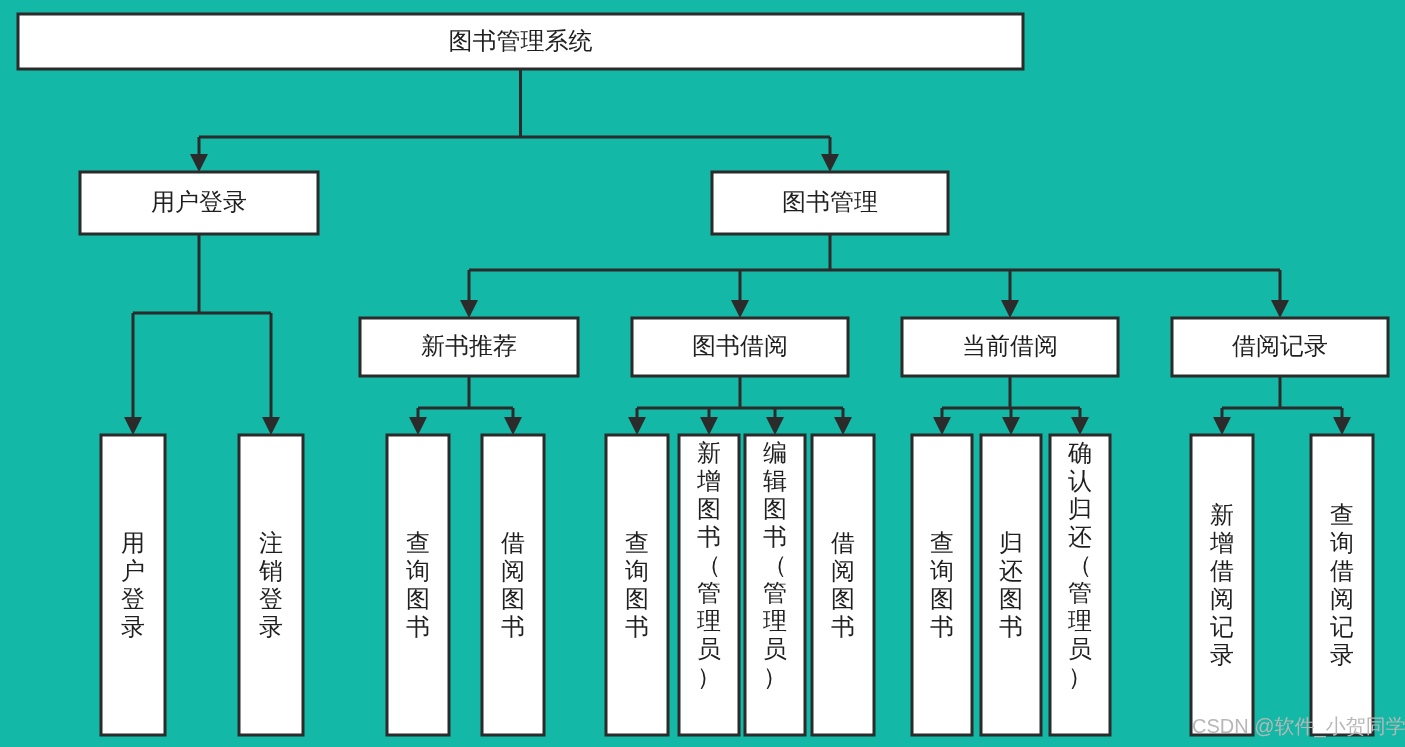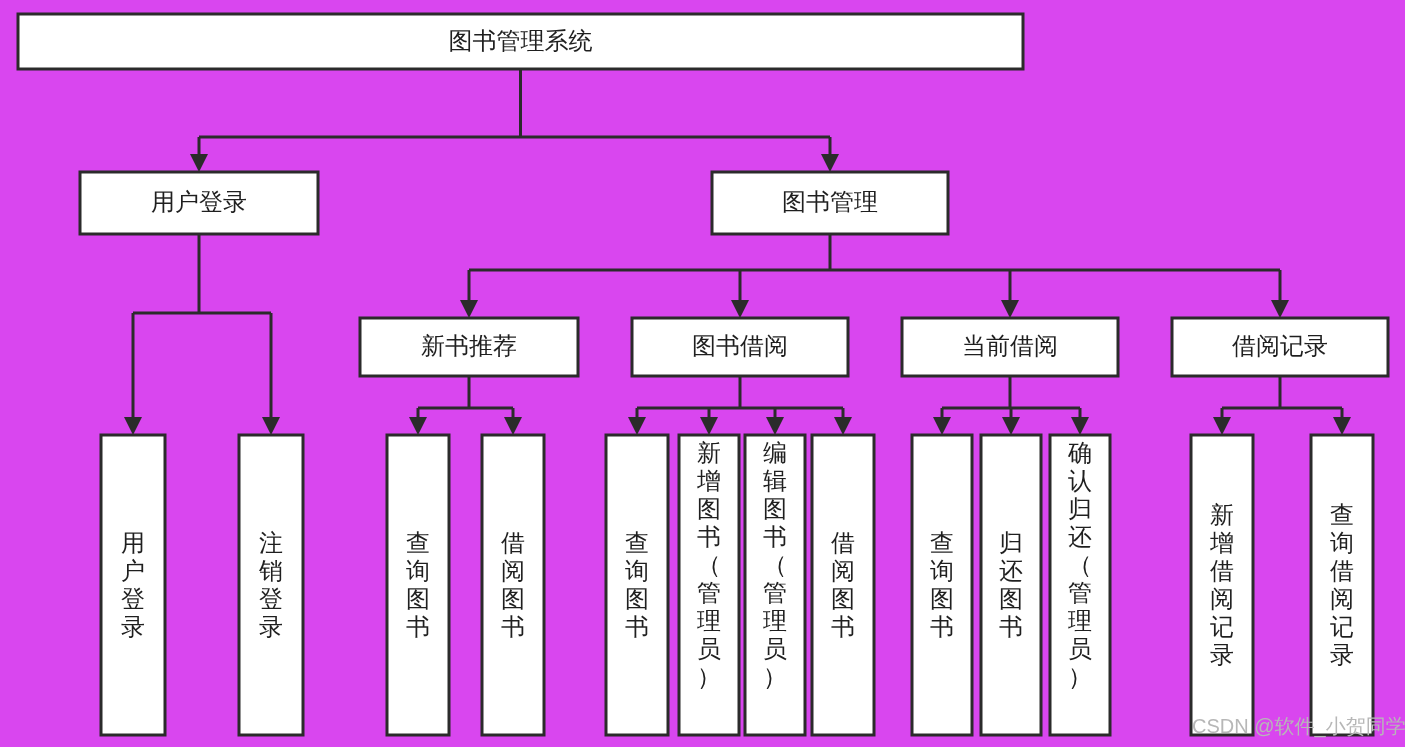--- a/index.html
+++ b/index.html
@@ -10,21 +10,21 @@
   body {
     width: 1405px;
     height: 747px;
     overflow: hidden;
     font-family: "Liberation Sans", "DejaVu Sans", sans-serif;
   }
   #diagram-root {
     position: relative;
     width: 1405px;
     height: 747px;
-    background: #d946ef;
+    background: #14b8a6;
   }
   svg#flow {
     display: block;
     width: 1405px;
     height: 747px;
   }
   .node-box {
     fill: #ffffff;
     stroke: #2b2b2b;
     stroke-width: 3;

